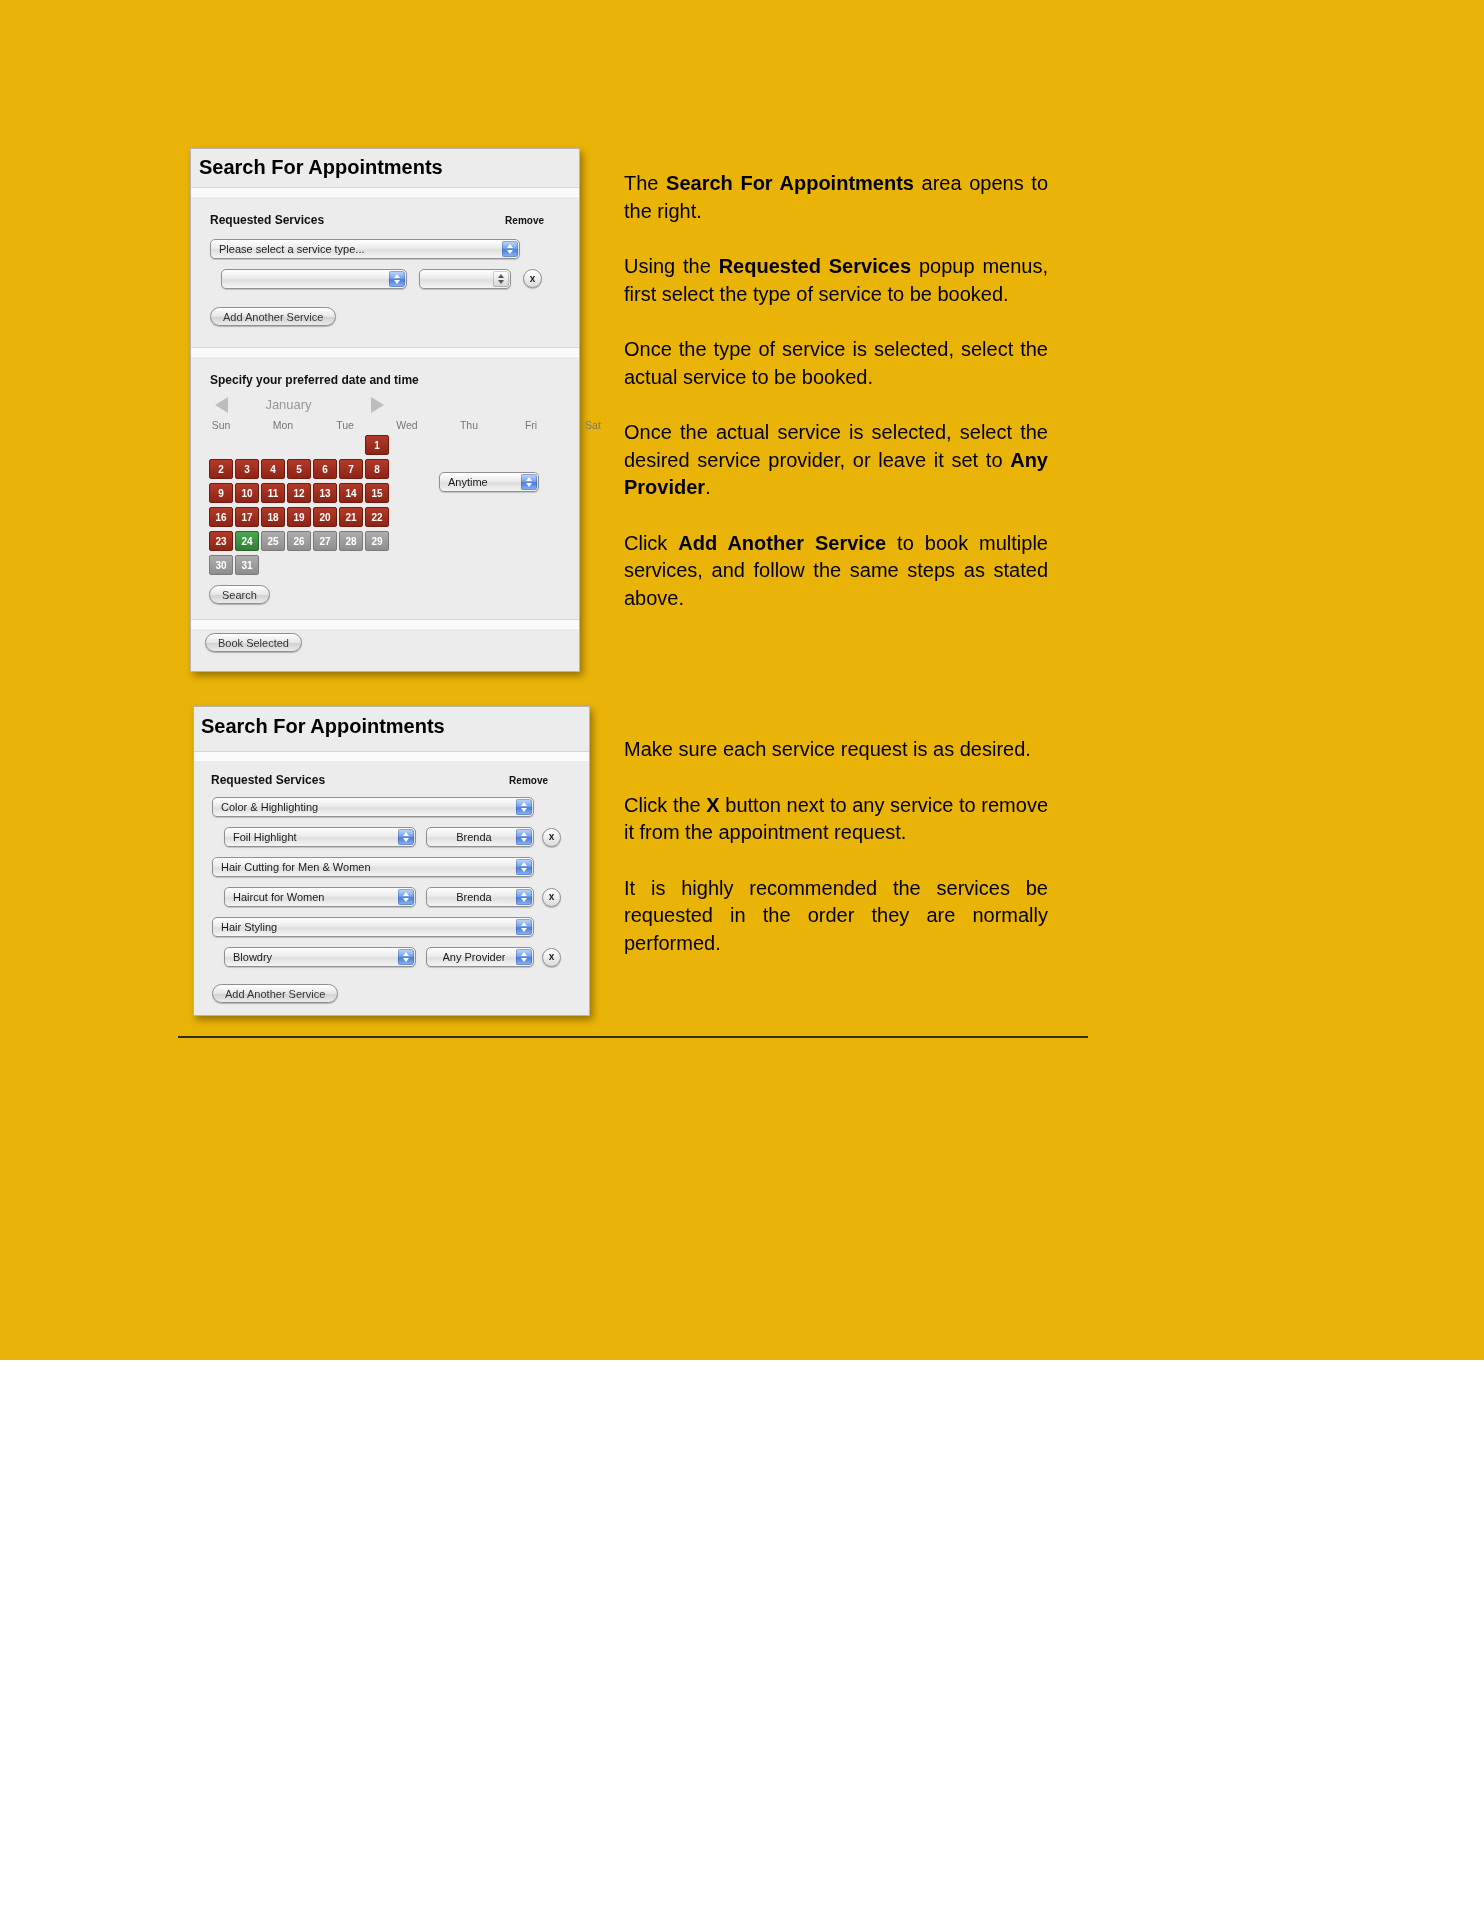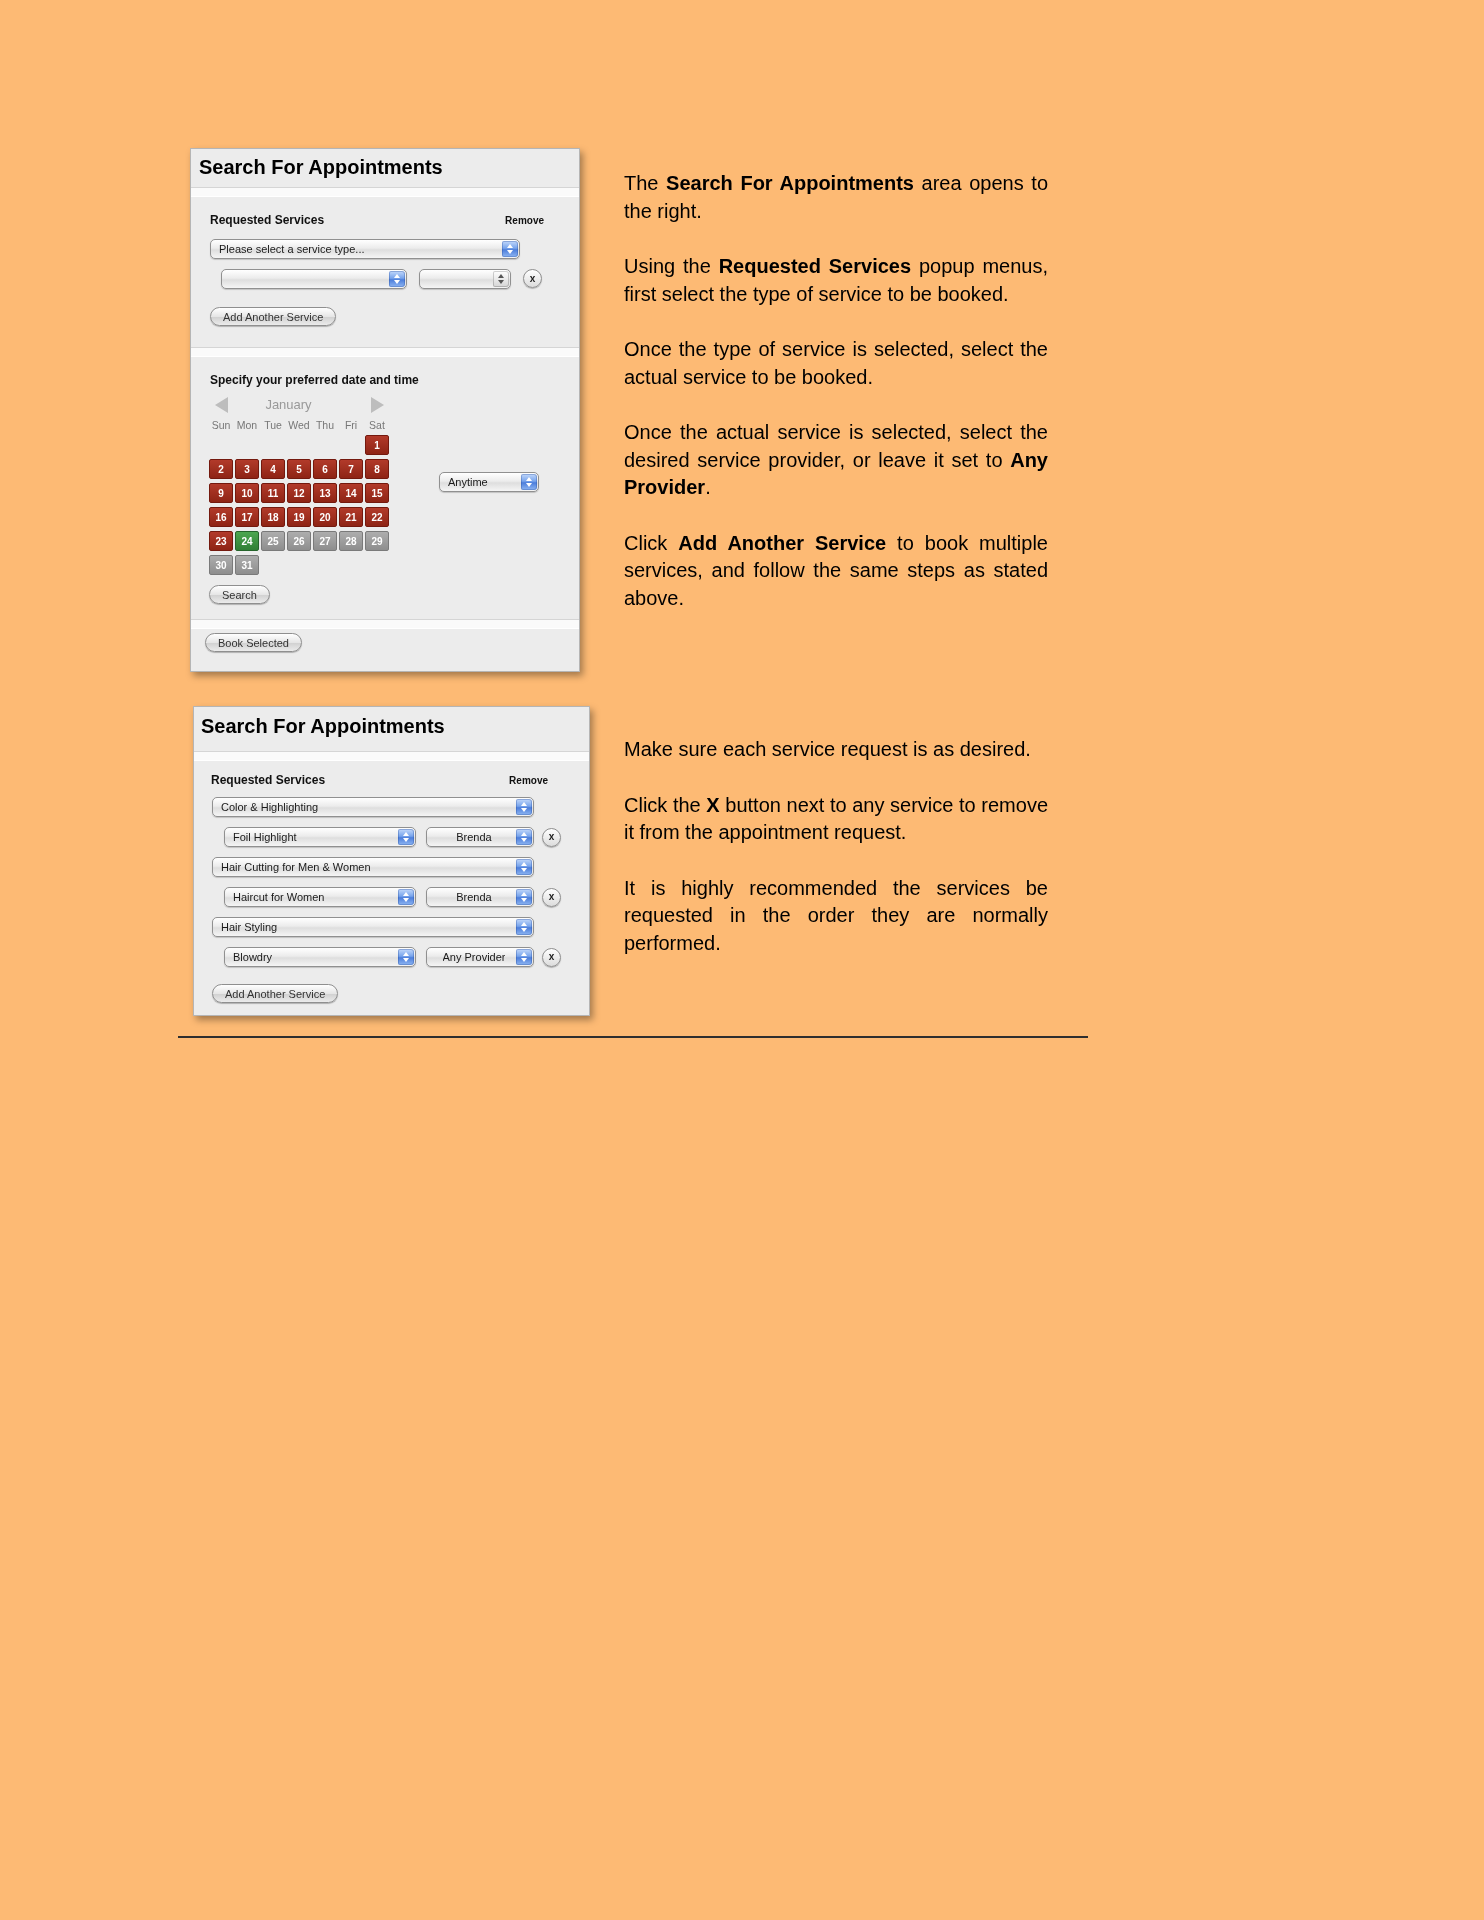--- a/index.html
+++ b/index.html
@@ -1,18 +1,18 @@
 <!DOCTYPE html>
 <html><head>
 <meta charset="utf-8">
 <style>
   * { margin:0; padding:0; box-sizing:border-box; }
   html,body { background:#ffffff; }
   body { font-family:"Liberation Sans","DejaVu Sans",sans-serif; }
-  .page { position:relative; width:1484px; height:1920px; background:#fdba74; overflow:hidden; }
+  .page { position:relative; width:1484px; height:1360px; background:#eab308; overflow:hidden; }
 
   
   .panel {
     position:absolute;
     background:#ececec;
     border:1px solid #b5b5b5;
     box-shadow:3px 4px 7px rgba(0,0,0,0.35);
   }
   .panel .abs { position:absolute; }
   .panel-title { font-size:20px; font-weight:bold; color:#000; white-space:nowrap; }
@@ -104,21 +104,21 @@
     <button class="pill abs" style="left:19px; top:158px;">Add Another Service</button>
 
     <div class="band abs" style="top:198px;"></div>
 
     <span class="sec-label abs" style="left:19px; top:224px;">Specify your preferred date and time</span>
 
     <span class="arrow left abs" style="left:24px; top:248px;"></span>
     <span class="month abs" style="left:40px; top:248px; width:115px;">January</span>
     <span class="arrow right abs" style="left:180px; top:248px;"></span>
 
-    <div class="cal-days abs" style="left:17px; top:270px;">
+    <div class="cal-days abs" style="left:17px; top:270px;gap:36px;">
         <span>Sun</span>
         <span>Mon</span>
         <span>Tue</span>
         <span>Wed</span>
         <span>Thu</span>
         <span>Fri</span>
         <span>Sat</span>
       </div>
     <div class="cal-grid abs" style="left:18px; top:286px;">
         <div class="cal-cell empty"></div>

